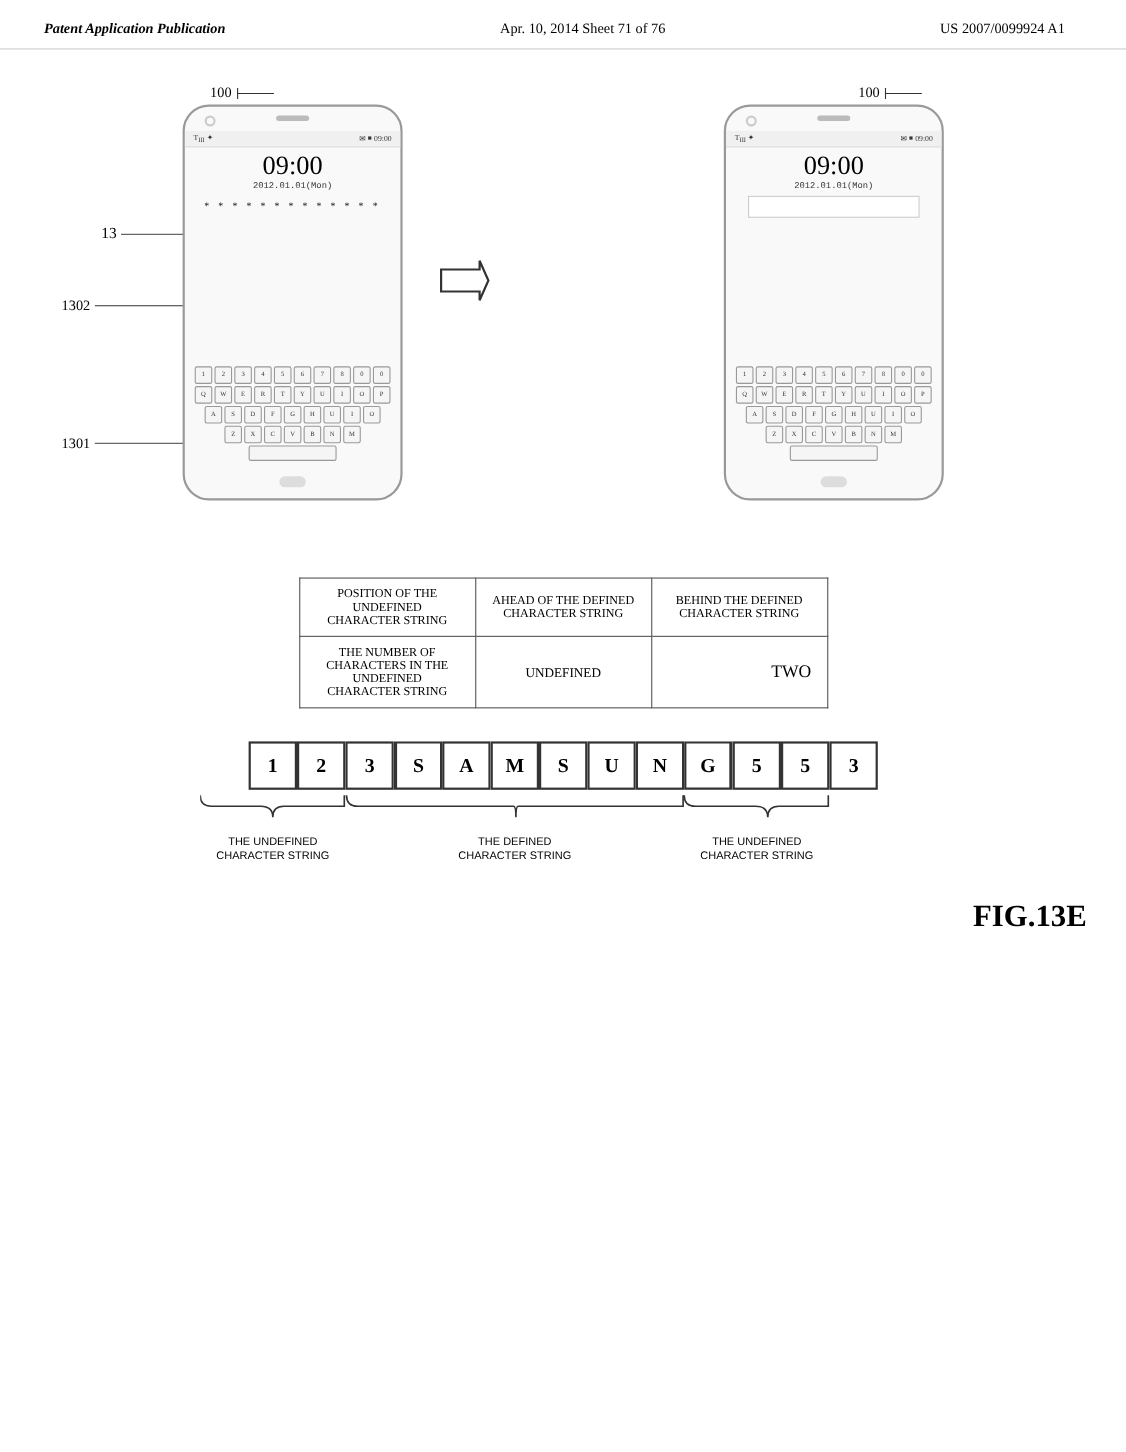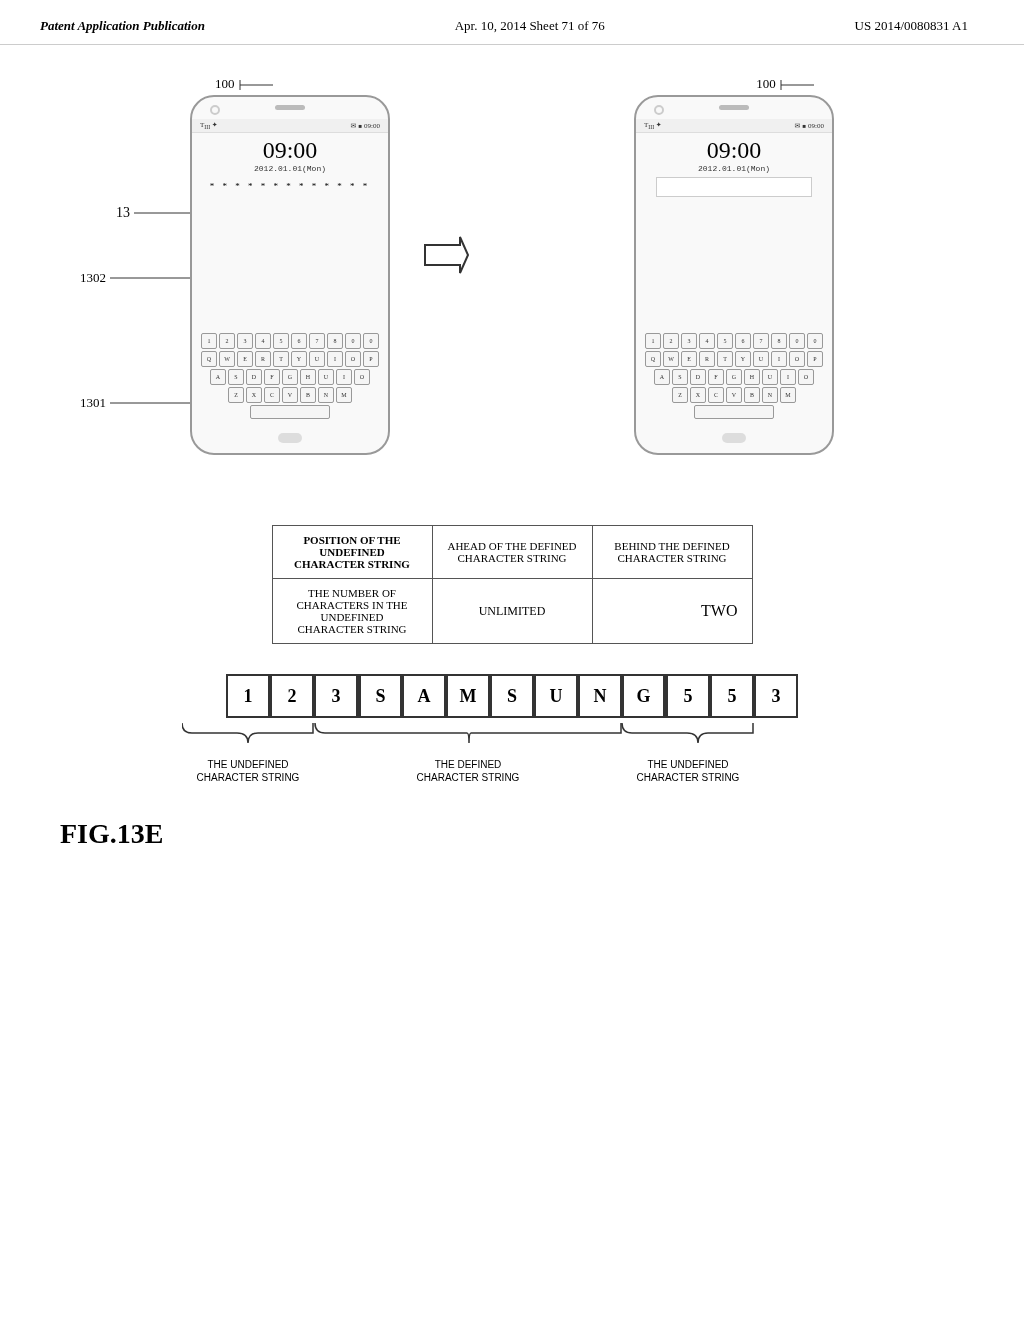--- a/index.html
+++ b/index.html
@@ -19,21 +19,21 @@
       padding: 18px 56px 10px 40px;
       font-size: 13px;
       border-bottom: 1px solid #ccc;
     }
     .header-left { font-weight: bold; font-style: italic; }
     .header-center { font-size: 13px; }
     .header-right { font-size: 13px; }
 
     
     .main {
-      padding: 30px 60px;
+      padding: 30px 36px;
     }
 
     
     .phone {
       width: 200px;
       height: 360px;
       border: 2px solid #999;
       border-radius: 24px;
       background: #f9f9f9;
       position: relative;
@@ -169,41 +169,41 @@
       display: flex;
       align-items: center;
       justify-content: center;
       font-size: 18px;
       font-weight: bold;
       background: #fff;
     }
 
     
     .figure-label {
-      text-align: left;
+      text-align: right;
       font-size: 28px;
       font-weight: bold;
       margin-top: 30px;
     }
 
     
     .status-icons {
       display: flex;
       align-items: center;
       gap: 2px;
       font-size: 7px;
     }
   </style>
 </head>
 <body>
 
 <div class="header">
   <span class="header-left">Patent Application Publication</span>
   <span class="header-center">Apr. 10, 2014   Sheet 71 of 76</span>
-  <span class="header-right">US 2014/0080831 A1</span>
+  <span class="header-right">US 2007/0099924 A1</span>
 </div>
 
 <div class="main">
 
   <div style="position:relative; height: 420px;">
 
     <div style="position:absolute; left:155px; top:0px; font-size:13px;">
       <span>100</span>
       <svg width="40" height="20" style="display:inline-block; vertical-align:middle;">
         <line x1="2" y1="10" x2="35" y2="10" stroke="#333" stroke-width="1"></line>
@@ -407,27 +407,27 @@
         <div class="phone-home-btn"></div>
       </div>
     </div>
 
   </div>
 
   <div class="table-section">
     <table class="info-table">
       <tbody>
           <tr>
-        <td style="width:160px; font-size:11px;font-weight:bold;">POSITION OF THE UNDEFINED CHARACTER STRING</td>
+        <td style="width:160px; font-size:11px;">POSITION OF THE UNDEFINED CHARACTER STRING</td>
         <td style="width:160px; font-size:11px;">AHEAD OF THE DEFINED CHARACTER STRING</td>
         <td style="width:160px; font-size:11px;">BEHIND THE DEFINED CHARACTER STRING</td>
       </tr>
       <tr>
         <td style="font-size:11px;">THE NUMBER OF CHARACTERS IN THE UNDEFINED CHARACTER STRING</td>
-        <td style="font-size:12px;">UNLIMITED</td>
+        <td style="font-size:12px;">UNDEFINED</td>
         <td style="font-size:16px;text-align:right;">TWO</td>
       </tr>
     </tbody>
       </table>
   </div>
 
   <div class="char-string-section">
     <div class="char-boxes">
 
       <div class="char-box">1</div>

